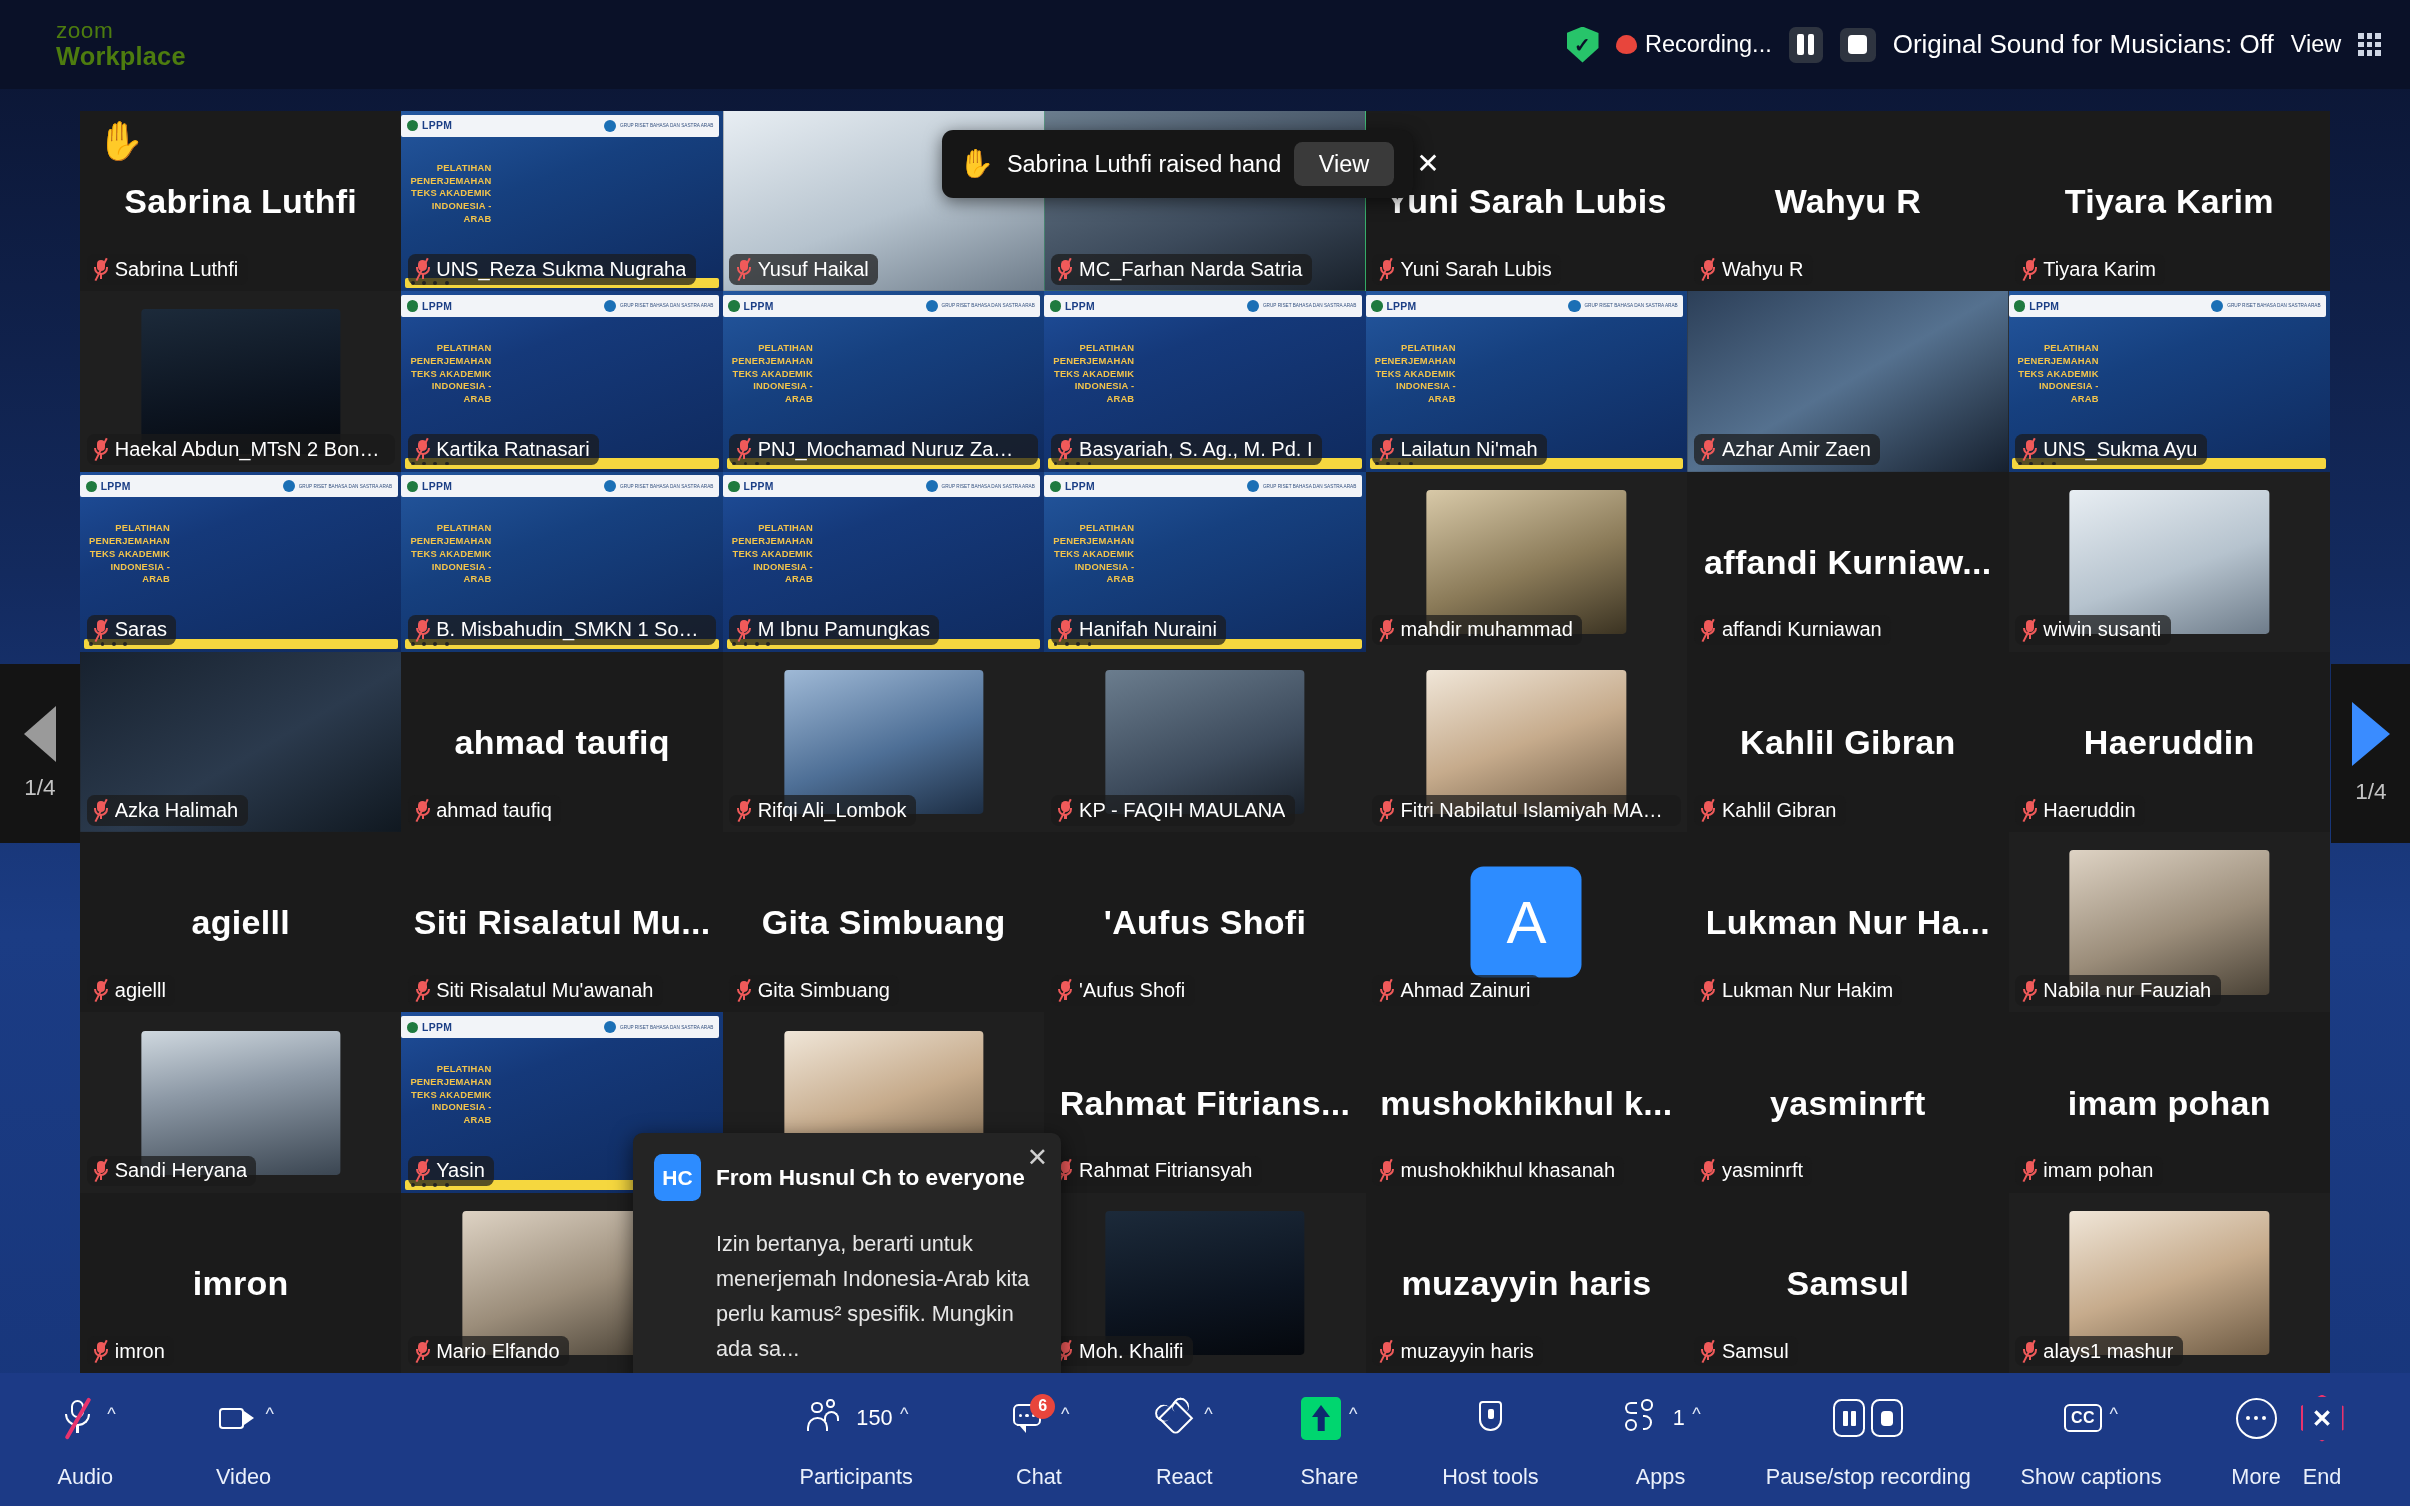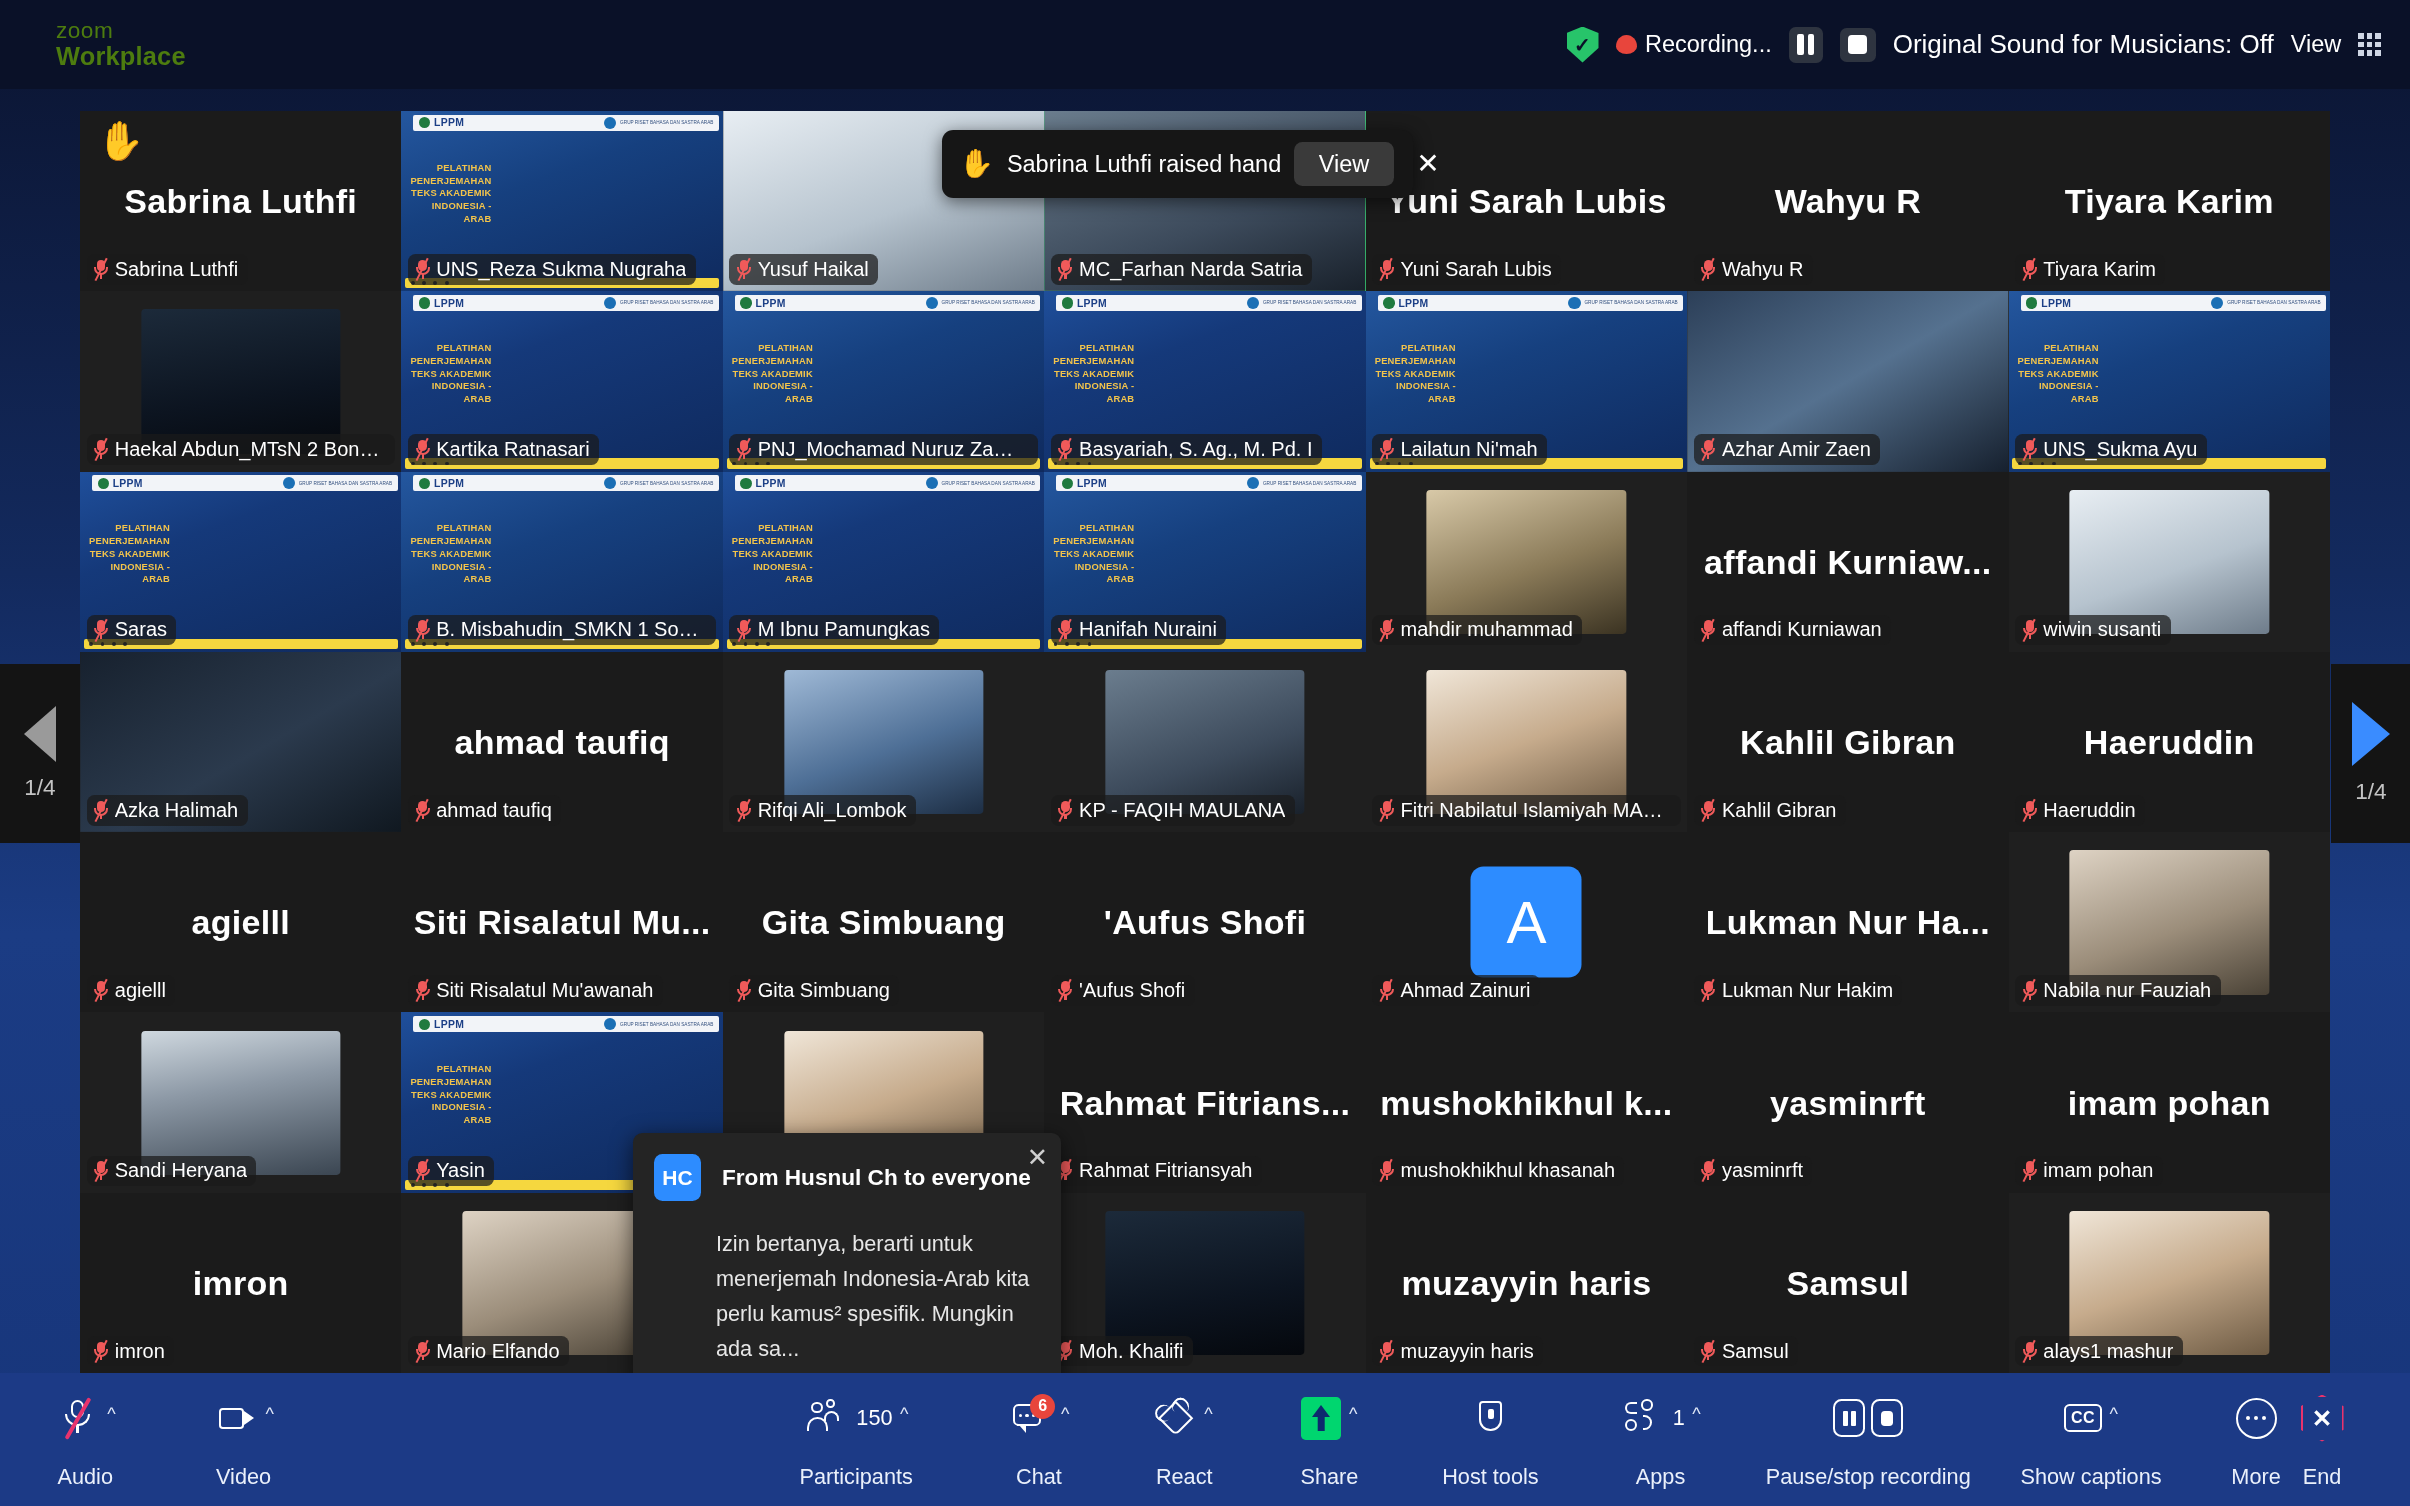--- a/index.html
+++ b/index.html
@@ -50,21 +50,21 @@
   .grid{
     display:grid; grid-template-columns:repeat(7,1fr); grid-template-rows:repeat(7,1fr);
     width:100%; height:100%;
   }
   .tile{ position:relative; overflow:hidden; background:#1f1f1f; }
   .tile.black{background:#1b1b1b;}
 
   
   .slide{position:absolute;inset:0;background:linear-gradient(160deg,#1f4f9b 0%,#15397a 35%,#0f2a5e 100%);}
   .slide .hdr{
-    position:absolute;left:12px;right:3.8px;top:3.8px;height:16px;background:#f2f4f8;border-radius:1.9px;
+    position:absolute;left:0;right:3.8px;top:3.8px;height:22px;background:#f2f4f8;border-radius:1.9px;
     display:flex;align-items:center;justify-content:space-between;padding:0 5.6px;
   }
   .slide .hdr .l{display:flex;align-items:center;gap:3.8px;}
   .slide .hdr .dot{width:11.3px;height:11.3px;border-radius:50%;background:#1f7a3f;}
   .slide .hdr .lppm{font-size:10.4px;font-weight:700;color:#1c3f86;letter-spacing:0.3px;}
   .slide .hdr .uns{width:12.2px;height:12.2px;border-radius:50%;background:#1b6fb5;}
   .slide .hdr .rt{font-size:4.7px;color:#33507f;line-height:1.15;text-align:left;}
   .slide .txt{
     position:absolute;left:9px;top:46%;transform:translateY(-50%);
     font-size:9.4px;font-weight:700;color:#f3c44b;line-height:1.35;letter-spacing:0.2px;text-align:right;
@@ -175,21 +175,21 @@
     box-shadow:0 5.6px 21px rgba(0,0,0,.6);
   }
   .chattoast .x{
     position:absolute;right:13px;top:9.4px;color:#cfcfcf;font-size:25.4px;background:none;border:none;cursor:pointer;
   }
   .chattoast .head{display:flex;align-items:center;gap:15px;}
   .chattoast .av{
     width:47px;height:47px;border-radius:8.5px;background:#2d8cff;color:#fff;
     display:flex;align-items:center;justify-content:center;font-size:21px;font-weight:600;flex:0 0 47px;
   }
-  .chattoast .from{color:#fff;font-size:22.6px;font-weight:700;margin-left:6px;}
+  .chattoast .from{color:#fff;font-size:22.6px;font-weight:700;}
   .chattoast .body{
     margin-top:24.5px;margin-left:62px;color:#e6e6e6;font-size:21.7px;line-height:1.62;
   }
 
   
   .toolbar{
     position:absolute;left:0;bottom:0;width:2411px;height:134px;
     background:#1c3a86; display:flex; align-items:center; z-index:70;
   }
   .tbitem{

